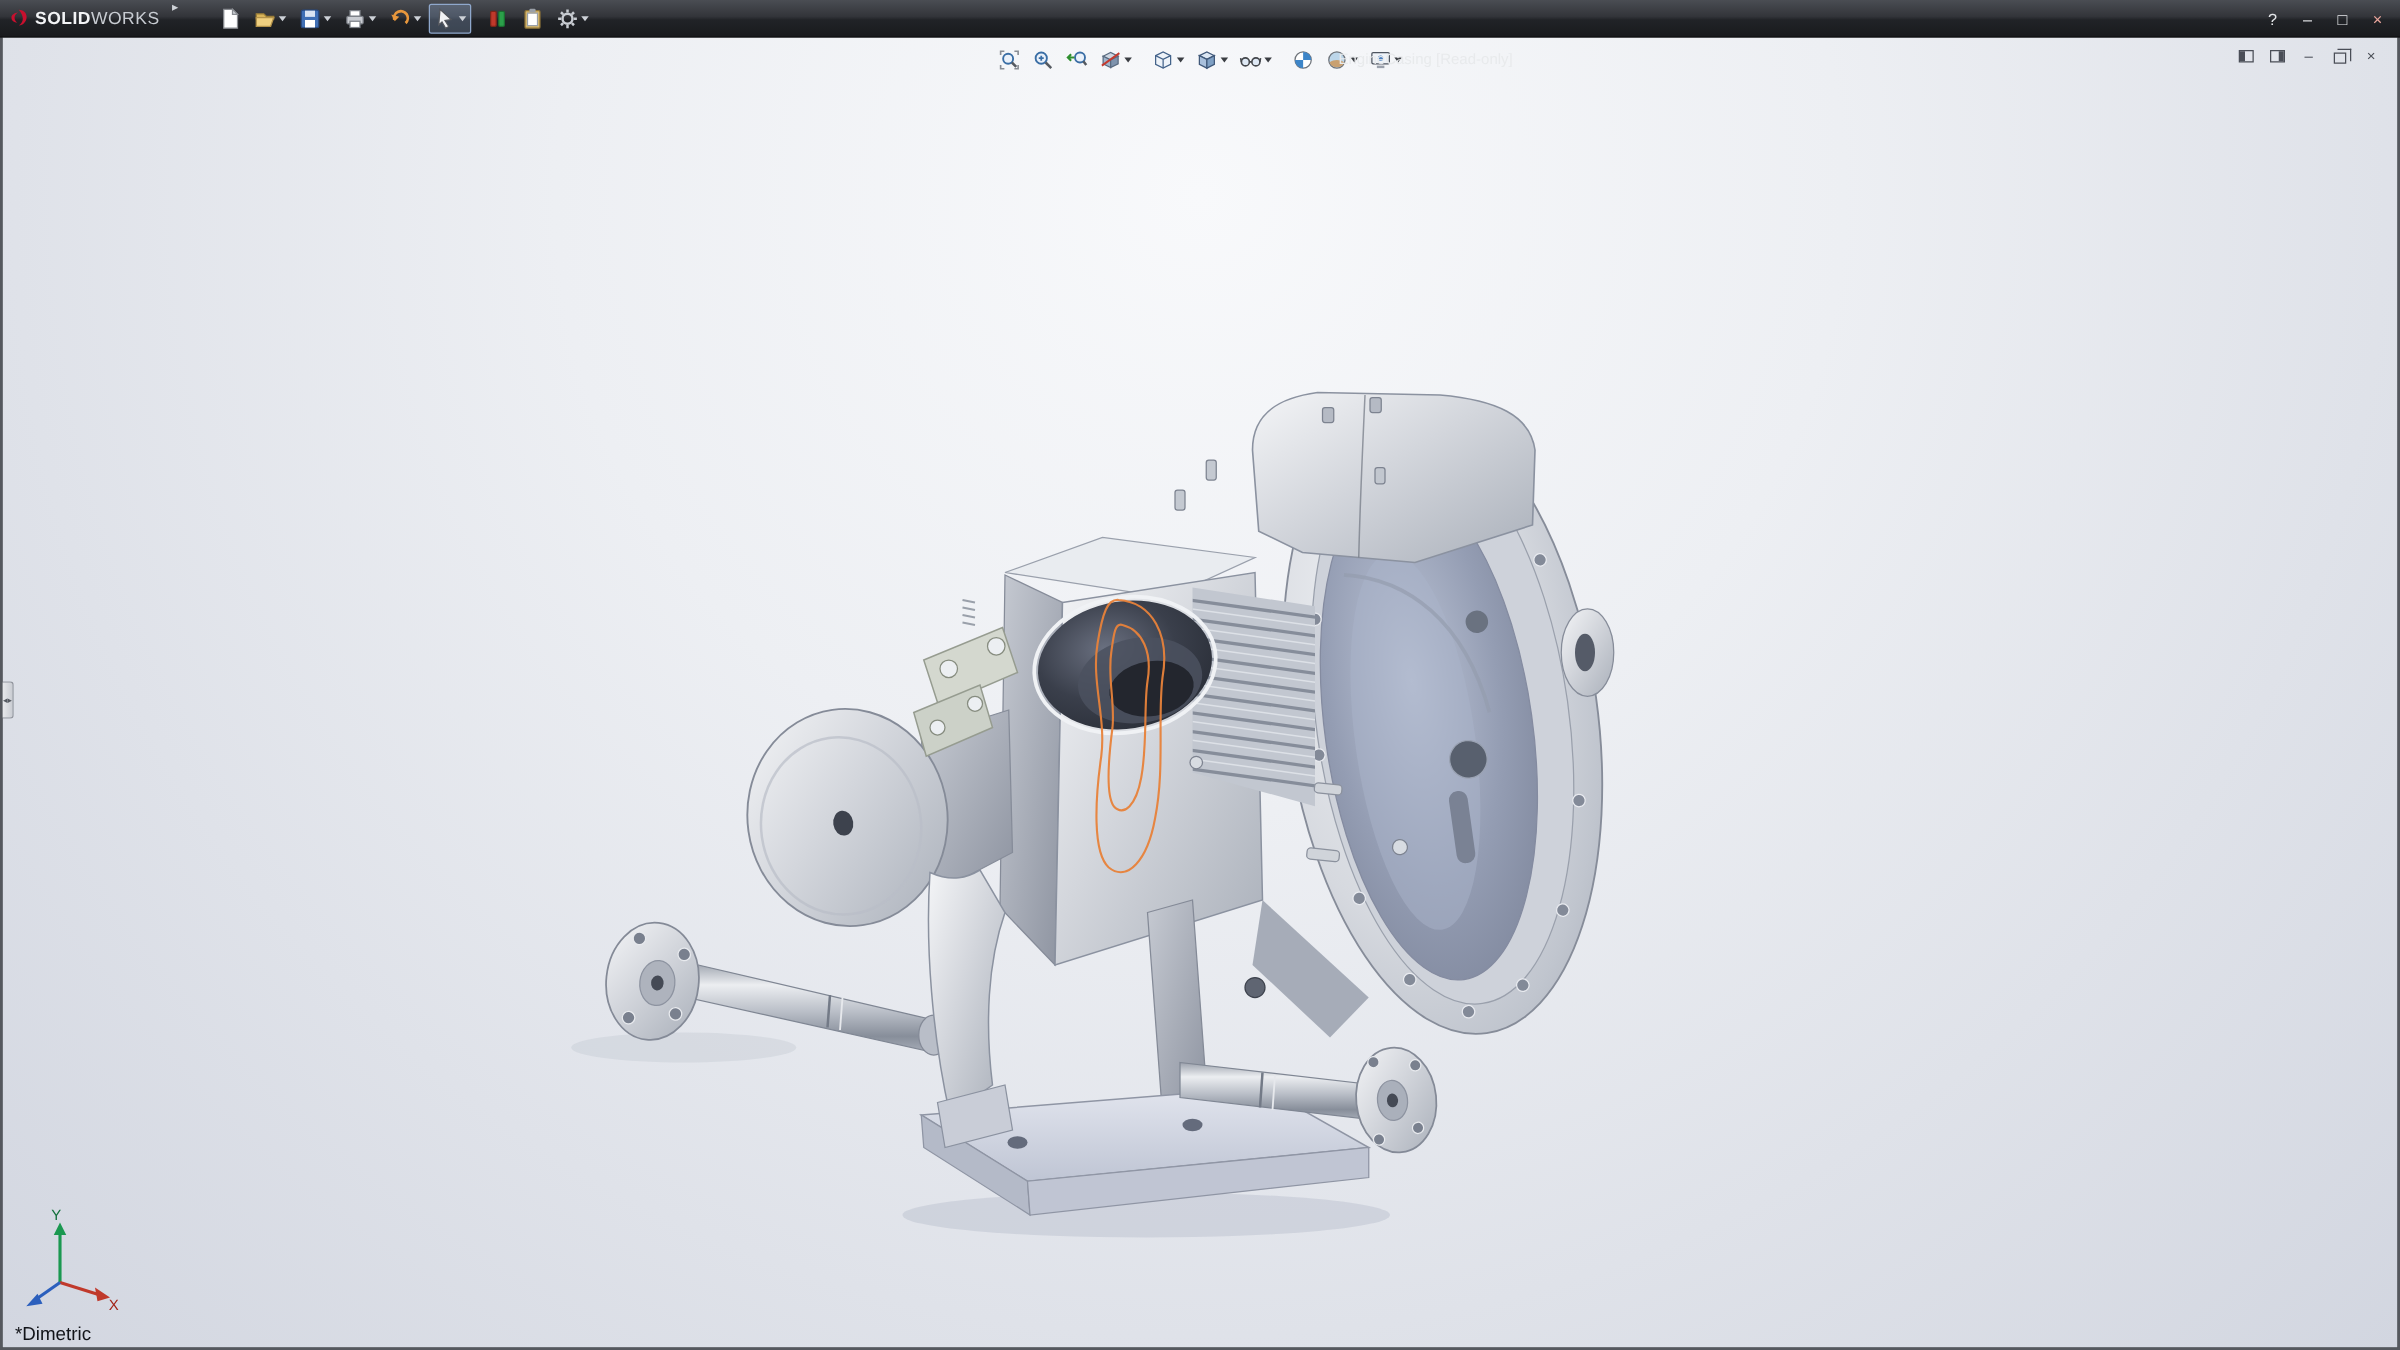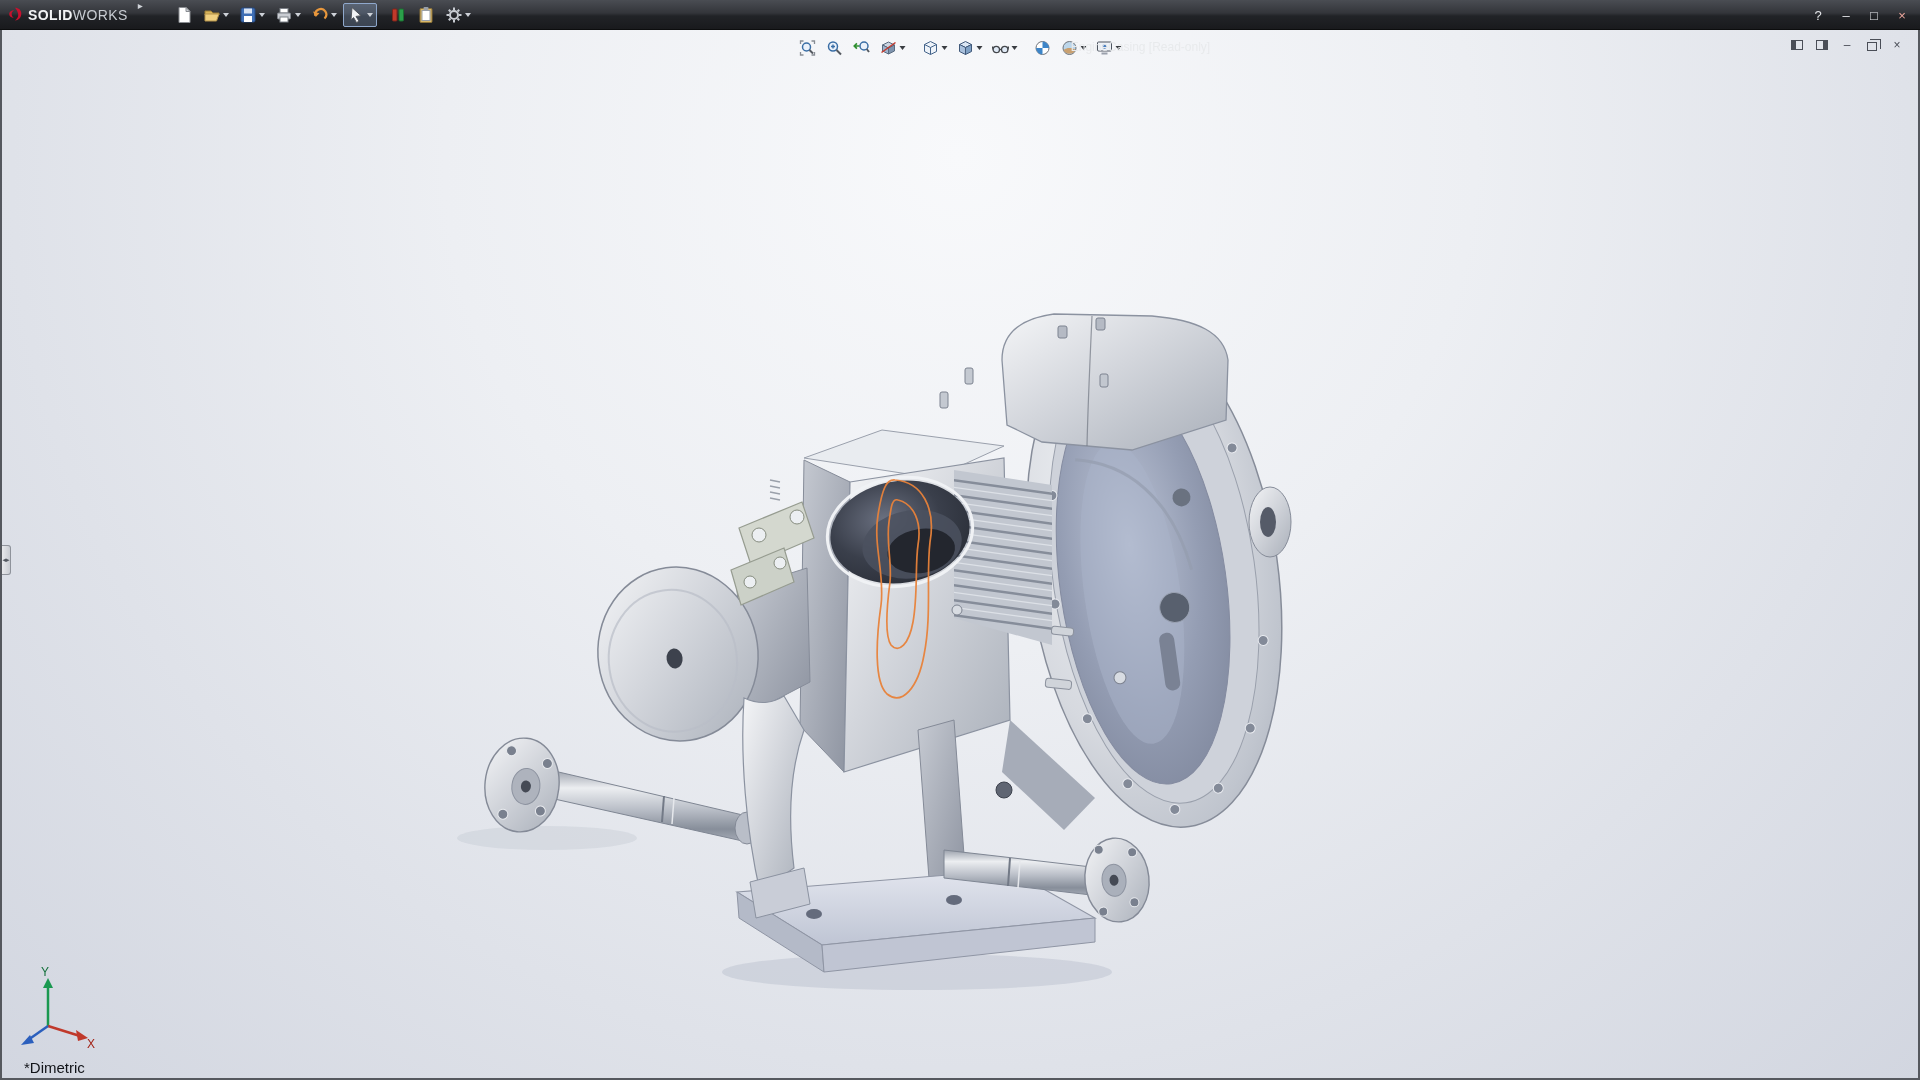--- a/index.html
+++ b/index.html
@@ -56,21 +56,21 @@
   .restore-box::before { content:""; position:absolute; left:2px; top:-4px; width:10px; height:9px;
     border:1.5px solid #4a4e57; border-bottom:none; border-left:none; }
 
   
   .splitter { position:absolute; left:0; top:515px; width:9px; height:30px;
     background:linear-gradient(90deg,#e8e9ec,#c9ccd2); border:1px solid #8f939b; border-left:none;
     border-radius:0 3px 3px 0; display:flex; align-items:center; justify-content:center;
     font-size:7px; color:#555a62; cursor:pointer; z-index:20; }
 
   
-  .orient-label { position:absolute; left:10px; bottom:2px; font-size:15px; color:#111318; z-index:15;margin-left:12px; }
+  .orient-label { position:absolute; left:10px; bottom:2px; font-size:15px; color:#111318; z-index:15; }
   .triad { position:absolute; left:6px; bottom:24px; z-index:15; }
 </style>
 </head>
 <body>
 
 <svg width="0" height="0" style="position:absolute" aria-hidden="true">
   <defs>
     <symbol id="i-new" viewBox="0 0 18 18">
         <path d="M4 1.5h7l4 4v11H4z" fill="#ffffff" stroke="#8a8d92"></path>
         <path d="M11 1.5v4h4z" fill="#cfd3d8" stroke="#8a8d92"></path>

